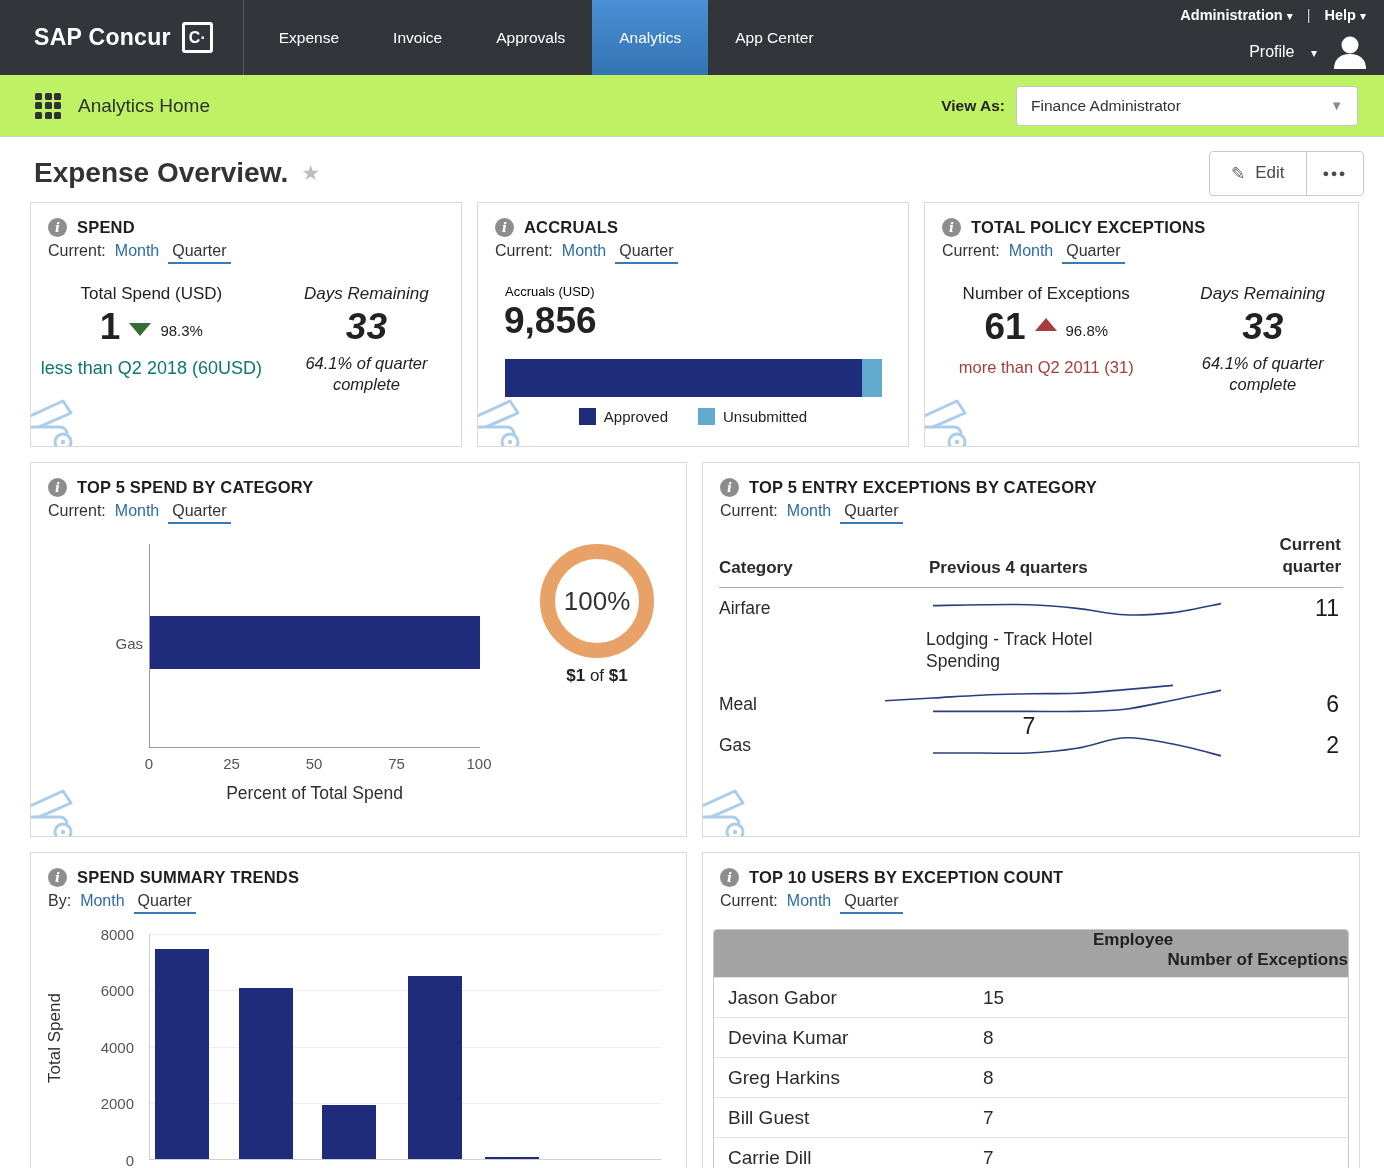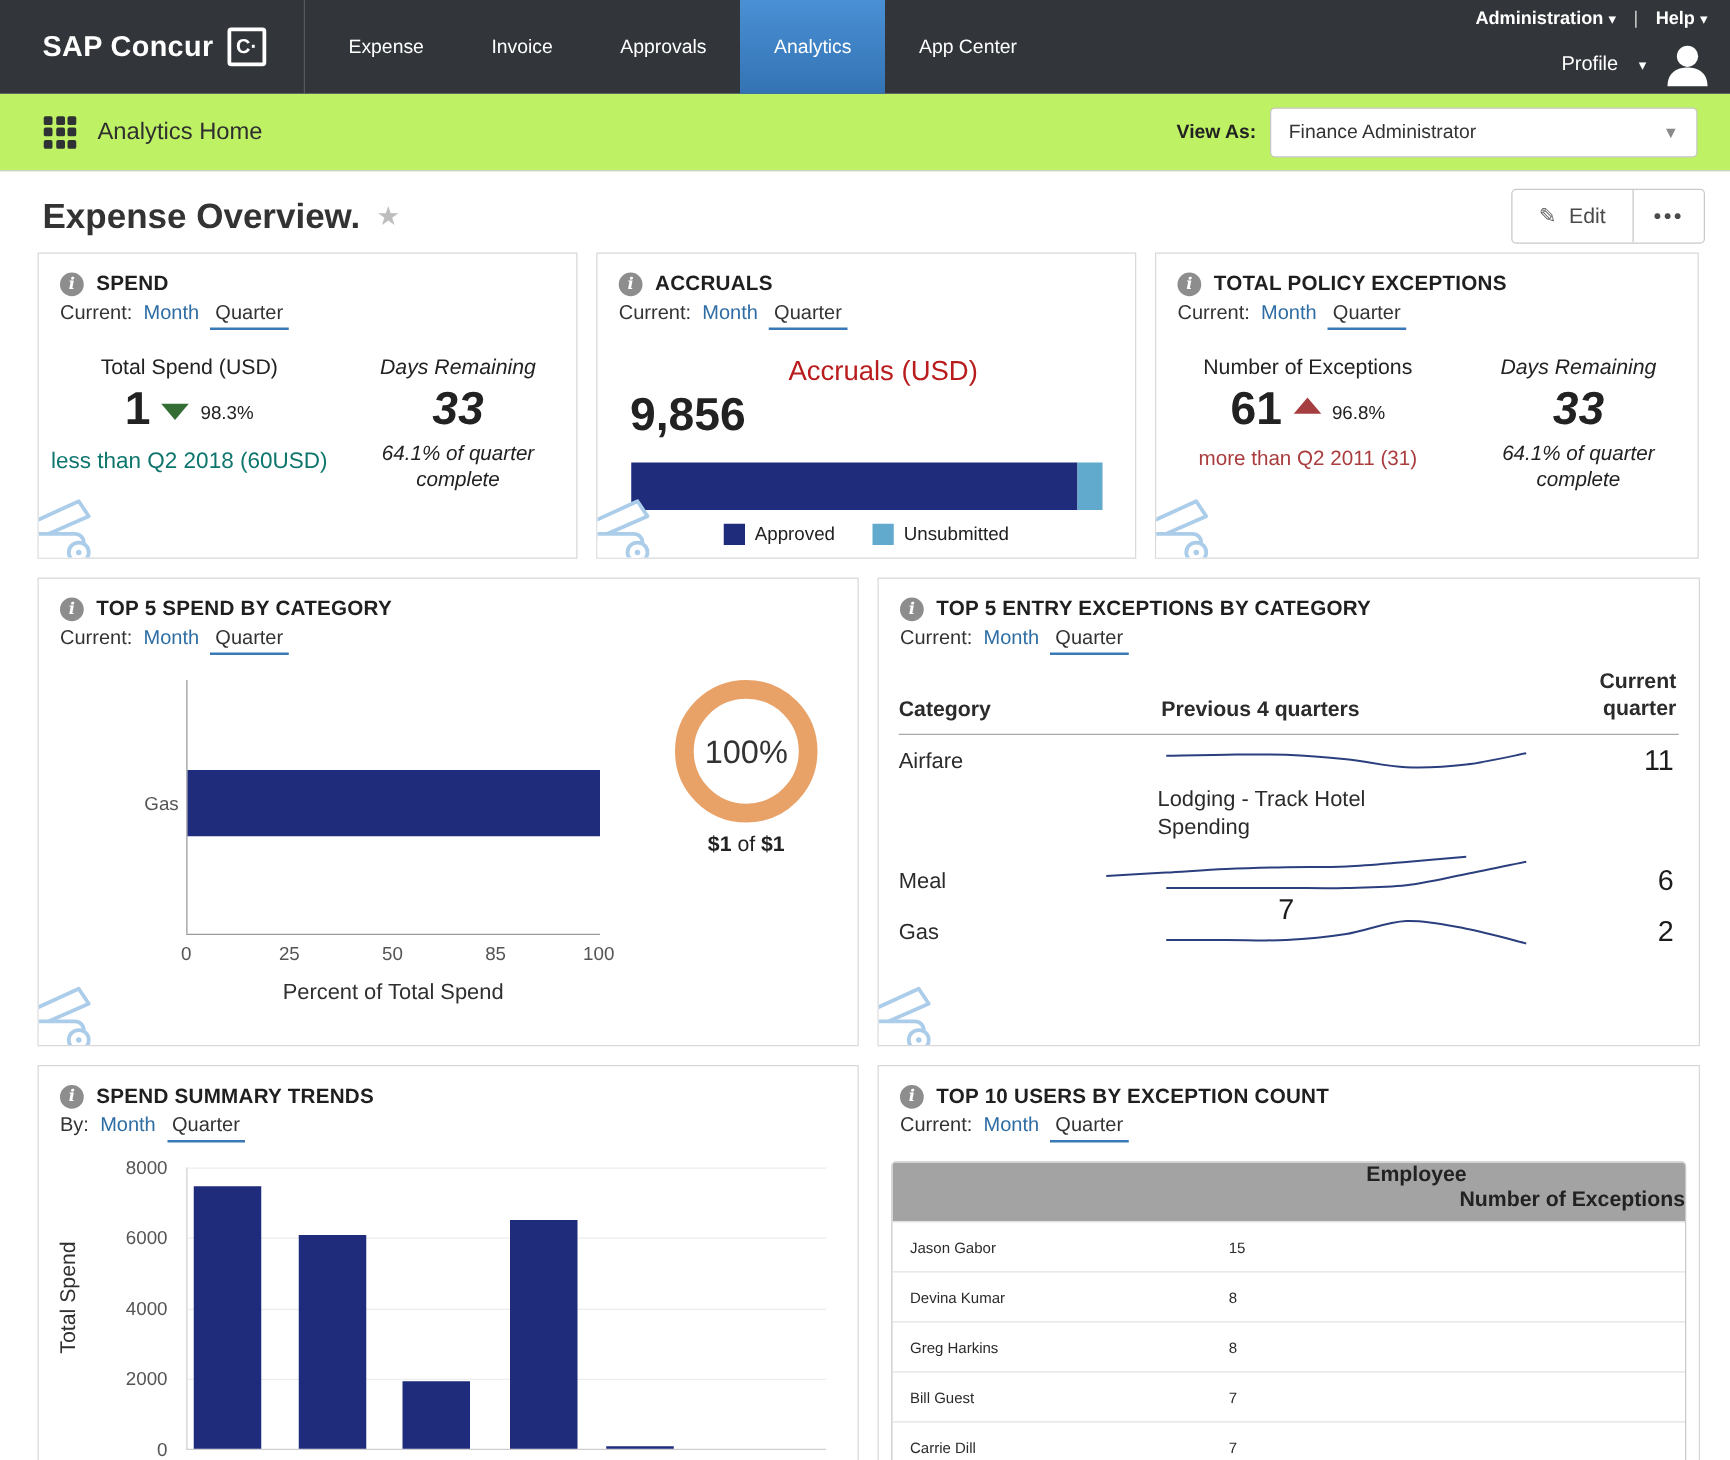--- a/index.html
+++ b/index.html
@@ -75,21 +75,21 @@
   .tri-up { width:0; height:0; border-left:11px solid transparent; border-right:11px solid transparent;
     border-bottom:13px solid #a63d40; margin-bottom:4px; }
   .kpi-delta { font-size:15px; color:#222; margin-top:8px; }
   .note-green { color:#0f766e; font-size:18px; margin-top:13px; }
   .note-red { color:#aa3c3e; font-size:16.5px; margin-top:13px; }
   .days-note { font-size:16.5px; color:#222; margin:8px auto 0; width:170px; line-height:1.3; }
 
   .wallet { position:absolute; left:-8px; bottom:-9px; }
 
   
-  .acc-label { font-size:22px; color:#b91c1c; padding:24px 0 0 27px;text-align:center; }
+  .acc-label { font-size:13px; color:#000000; padding:24px 0 0 27px; }
   .acc-value { font-size:37px; font-weight:bold; color:#222; padding:2px 0 0 26px; line-height:1.1; }
   .acc-bar { margin:17px 26px 0 27px; height:38px; display:flex; }
   .acc-approved { background:#1f2c7c; }
   .acc-unsub { background:#62a9ce; }
   .legend { display:flex; justify-content:center; gap:30px; margin-top:11px; font-size:15px; color:#222; }
   .legend-item { display:flex; align-items:center; gap:8px; }
   .sw { width:17px; height:17px; display:inline-block; }
   .sw-navy { background:#1f2c7c; } .sw-blue { background:#62a9ce; }
 
   
@@ -127,21 +127,21 @@
   .gridline { position:absolute; left:0; width:100%; height:1px; background:#ededed; }
   .tbar { position:absolute; bottom:0; width:54px; background:#1f2c7c; }
 
   
   .users-table { position:absolute; left:10px; top:76px; width:636px; border:1px solid #c9c9c9;
     border-radius:4px; background:#fff; overflow:hidden; }
   .ut-head { display:flex; height:47px; align-items:flex-end; background:#a3a3a3;flex-direction:column; }
   .ut-head .c1, .ut-row .c1 { width:269px; padding-left:14px; }
   .ut-head .c2, .ut-row .c2 { flex:1; }
   .ut-head div { font-weight:bold; font-size:17px; color:#222; }
-  .ut-row { display:flex; height:40px; align-items:center; border-top:1px solid #e2e2e2; font-size:12px; }
+  .ut-row { display:flex; height:40px; align-items:center; border-top:1px solid #e2e2e2; font-size:19px; }
 </style>
 </head>
 <body>
 
 <div class="topnav">
   <div class="brand">
     <span class="brand-text">SAP Concur</span>
     <span class="brand-box">C·</span>
   </div>
   <div class="nav-divider"></div>
@@ -330,21 +330,21 @@
       <div class="period">
         <span>Current:</span><span class="lnk-month">Month</span><span class="lnk-quarter">Quarter</span>
       </div>
       <div class="axis-v"></div>
       <div class="axis-h"></div>
       <div class="cat-bar" style="width: 330px;"></div>
       <div class="cat-label">Gas</div>
       <div class="xtick" style="left:118px;">0</div>
       <div class="xtick" style="left:200.5px;">25</div>
       <div class="xtick" style="left:283px;">50</div>
-      <div class="xtick" style="left:365.5px;">85</div>
+      <div class="xtick" style="left:365.5px;">75</div>
       <div class="xtick" style="left:448px;">100</div>
       <div class="xlabel">Percent of Total Spend</div>
       <div class="donut">
         <span class="donut-pct">100%</span>
       </div>
       <div class="donut-cap">
         <b>$1</b><span> of </span><b>$1</b>
       </div>
       <svg class="wallet" width="66" height="62" viewBox="0 0 66 62">
         <g fill="#fff" stroke="#abcdea" stroke-width="3" stroke-linejoin="round">

